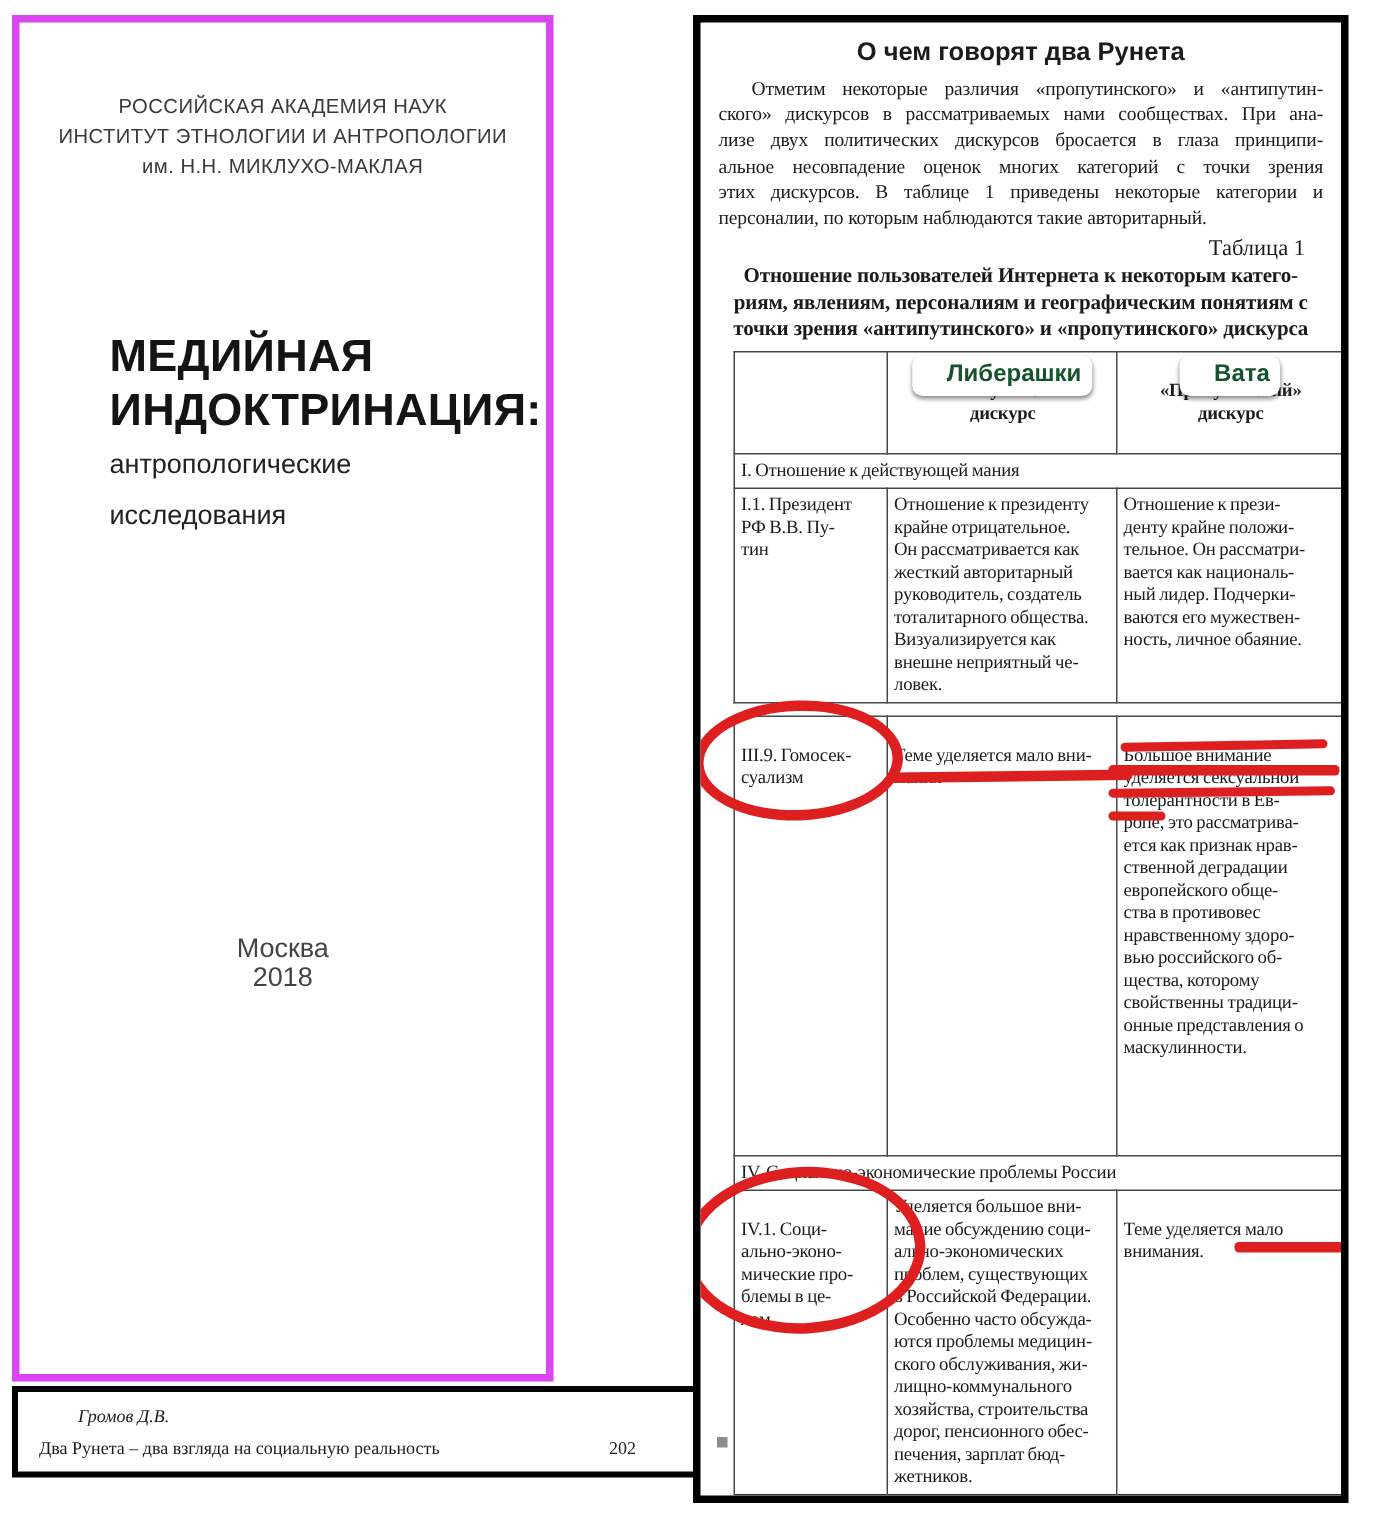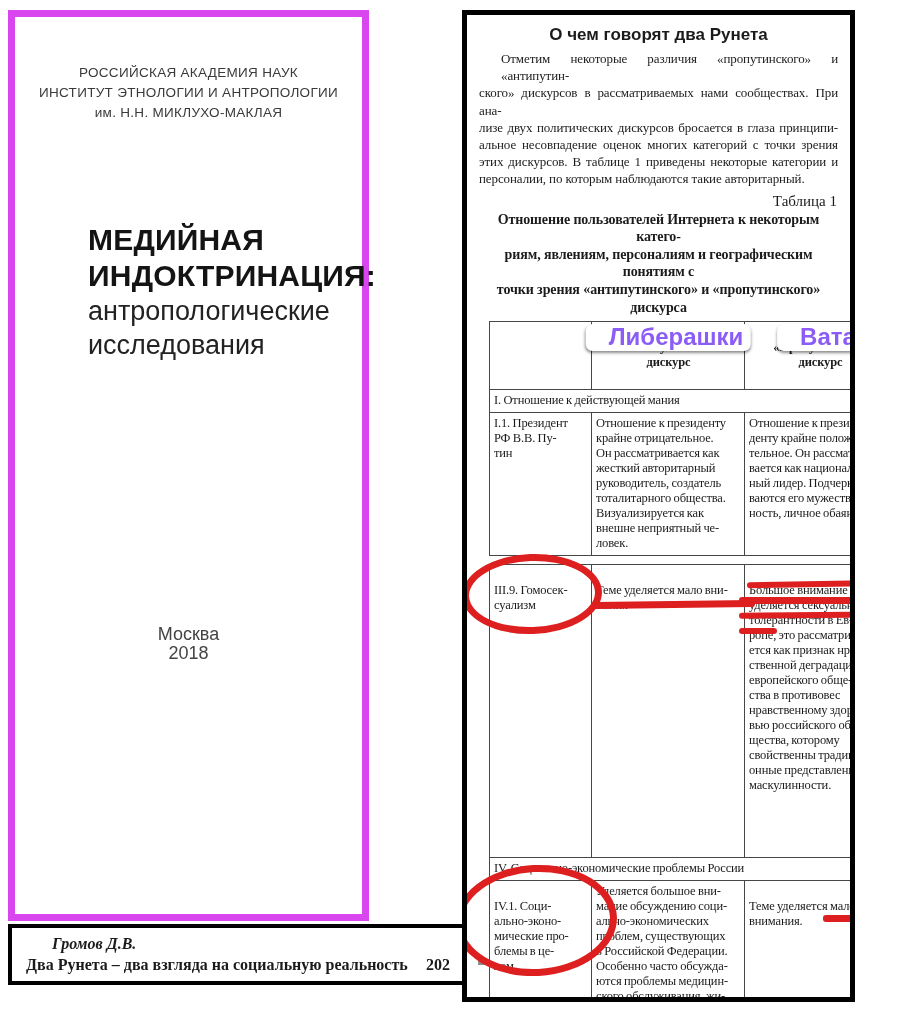--- a/index.html
+++ b/index.html
@@ -1,67 +1,67 @@
 <!DOCTYPE html>
 <html><head>
 <meta charset="utf-8">
 <style>
   html,body{margin:0;padding:0;background:#ffffff;}
   .canvas{position:relative;width:924px;height:1012px;background:#fff;overflow:hidden;
           font-family:"Liberation Serif",serif;color:#1b1b1b;}
   .page{position:absolute;background:#fff;box-sizing:border-box;}
 
   
-  .cover{left:8px;top:10px;width:361px;height:911px;border:7px solid #d946ef;}
+  .cover{left:8px;top:10px;width:361px;height:911px;border:5px solid #d946ef;}
   .cover-header{position:absolute;top:46px;left:0;right:0;text-align:center;
        font-family:"Liberation Sans",sans-serif;font-size:13.5px;line-height:20px;
        color:#3a3a3a;letter-spacing:.3px;}
-  .cover-title{position:absolute;top:205px;left:73px;font-family:"Liberation Sans",sans-serif;}
+  .cover-title{position:absolute;top:205px;left:60px;font-family:"Liberation Sans",sans-serif;}
   .cover-title .t-bold{font-weight:800;font-size:30px;line-height:36px;color:#141414;letter-spacing:.2px;}
-  .cover-title .t-reg{font-weight:400;font-size:27px;line-height:34px;color:#222;}
+  .cover-title .t-reg{font-weight:400;font-size:18px;line-height:34px;color:#222;}
   .cover-city{position:absolute;top:608px;left:0;right:0;text-align:center;
        font-family:"Liberation Sans",sans-serif;font-size:18px;line-height:19px;color:#444;}
 
   
   .footerbox{left:8px;top:924px;width:460px;height:61px;border:4px solid #000;
-       font-size:16px;padding:6px 14px;font-weight:bold;}
+       font-size:12px;padding:6px 14px;}
   .footerbox .author{font-style:italic;padding-left:26px;line-height:20px;}
   .footerbox .f-row{display:flex;line-height:22px;}
-  .footerbox .f-num{margin-left:auto;}
-
-  
-  .rightpage{left:462px;top:10px;width:393px;height:992px;border:5px solid #000;
+  .footerbox .f-num{margin-left:auto;margin-right:26px;}
+
+  
+  .rightpage{left:462px;top:10px;width:437px;height:992px;border:5px solid #000;
        padding:10px 12px;overflow:hidden;}
   .r-heading{font-family:"Liberation Sans",sans-serif;font-weight:bold;font-size:17px;
        text-align:center;margin:0 0 5px 0;line-height:20px;}
   .intro{margin-bottom:5px;font-size:13px;line-height:17.2px;letter-spacing:-.1px;}
   .intro .jline{text-align:justify;text-align-last:justify;}
   .intro .jline.first{padding-left:22px;}
   .intro .jline.last{text-align-last:left;}
-  .tbl-label{text-align:right;font-size:15px;line-height:17px;margin:0 1px 1px 0;}
+  .tbl-label{text-align:right;font-size:15px;line-height:17px;margin:0 12px 1px 0;}
   .tbl-caption{font-weight:bold;text-align:center;font-size:14px;line-height:17.6px;
        letter-spacing:-.1px;margin-bottom:5px;}
 
   table.rt{border-collapse:collapse;table-layout:fixed;margin-left:10px;width:406px;}
   table.rt td{border:1px solid #474747;vertical-align:top;
        font-size:12.5px;line-height:15px;letter-spacing:-.15px;word-spacing:-.5px;
        padding:3px 3px 4px 4px;white-space:pre-line;overflow:visible;}
   table.rt{border:1.5px solid #2e2e2e;}
   td.hdr{font-weight:bold;text-align:center;white-space:pre-line;position:relative;padding:2px;}
   td.sec{white-space:normal;padding:2px 2px 2px 6px;}
   .t2 tr.cut td, .t3 tr.cut td{border-bottom:none;}
   .gap8{height:8px;} .gap10{height:10px;}
   td.rel{position:relative;}
 
   
   .bubble{position:absolute;top:2px;left:50%;transform:translateX(-50%);z-index:6;
        background:#fff;border-radius:7px;padding:1px 7px 3px 23px;
        box-shadow:0 2px 3px rgba(0,0,0,.45);
-       font-family:"Liberation Sans",sans-serif;font-weight:bold;font-size:24px;line-height:23px;
-       color:#8b5cf6;white-space:nowrap;letter-spacing:0;}
+       font-family:"Liberation Sans",sans-serif;font-weight:bold;font-size:16px;line-height:23px;
+       color:#14532d;white-space:nowrap;letter-spacing:0;}
   .red-ellipse{position:absolute;border:7px solid #dd1f1f;border-radius:50%;z-index:5;pointer-events:none;}
   .ell-iii9{left:-28px;top:-11px;width:126px;height:66px;transform:rotate(-2deg);}
   .ell-iv1{left:-35px;top:-16px;width:148px;height:97px;transform:rotate(-3deg);}
   .redbar{position:absolute;background:#dd1f1f;height:7px;border-radius:3px;z-index:5;pointer-events:none;}
   .bar-c2{left:0;top:36px;width:163px;transform:rotate(-.7deg);}
   .bar-c3-1{left:2px;top:16px;width:138px;height:6px;transform:rotate(-1deg);}
   .bar-c3-2{left:-6px;top:32px;width:154px;}
   .bar-c3-3{left:-6px;top:47px;width:151px;height:6px;transform:rotate(-.6deg);}
   .bar-c3-4{left:-6px;top:63px;width:38px;height:6px;}
   .bar-iv1{left:78px;top:34px;width:110px;}

